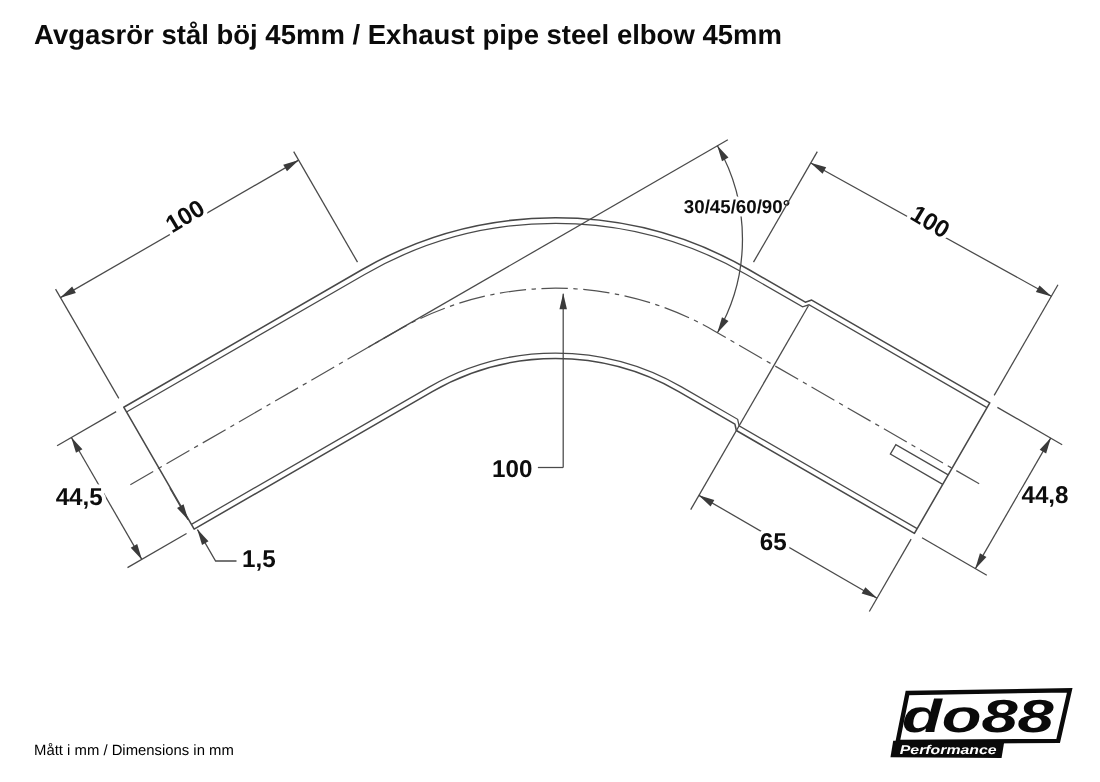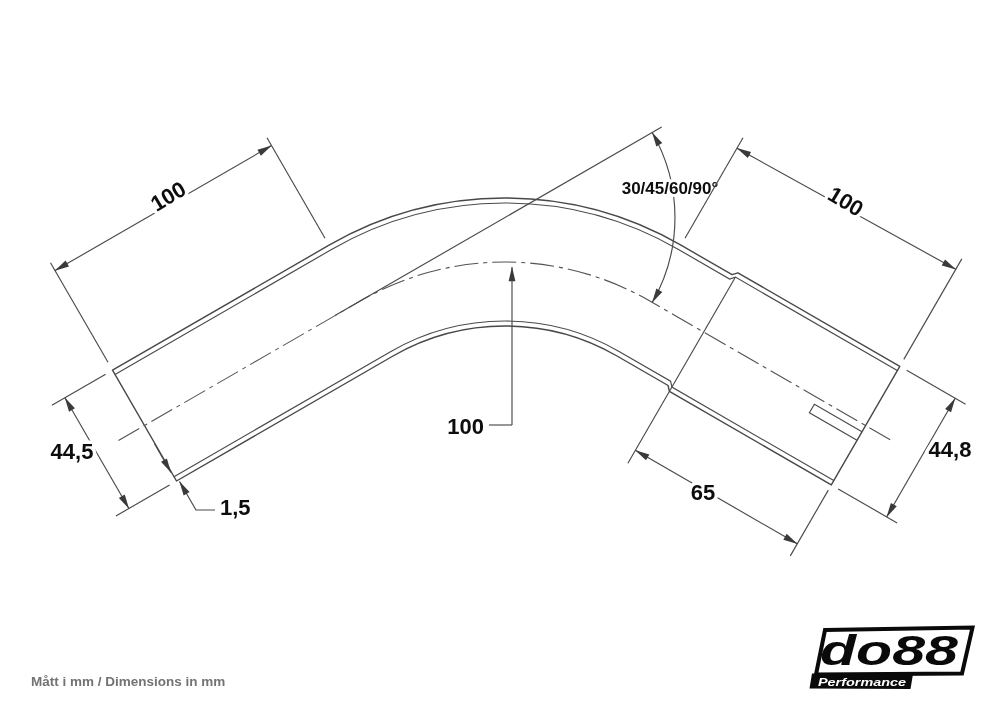--- a/index.html
+++ b/index.html
@@ -6,37 +6,38 @@
   #stage{
     position:relative;width:1000px;height:711px;background:#ffffff;
     font-family:"Liberation Sans",sans-serif;overflow:hidden;margin:0 auto;
   }
   #page-title{
     position:absolute;left:31px;top:18px;
     font-size:25px;font-weight:bold;color:#0b0b0b;letter-spacing:0;white-space:nowrap;
   }
   #footer-note{
     position:absolute;left:31px;top:674px;
-    font-size:13.5px;font-weight:bold;color:#737373;white-space:nowrap;
+    font-size:13.5px;font-weight:normal;color:#000000;white-space:nowrap;
   }
   svg{position:absolute;left:0;top:0;}
   svg text{font-family:"Liberation Sans",sans-serif;font-weight:bold;fill:#0d0d0d;}
   .dim{font-size:22px;paint-order:stroke;stroke:#ffffff;stroke-width:7px;stroke-linejoin:round;}
   .ang{font-size:17px;paint-order:stroke;stroke:#ffffff;stroke-width:6px;stroke-linejoin:round;}
   .pipe{fill:none;stroke:#484848;stroke-width:1.4px;stroke-linejoin:round;}
   .thin{fill:none;stroke:#4a4a4a;stroke-width:1.15px;}
   .cl{fill:none;stroke:#525252;stroke-width:1.1px;stroke-dasharray:24 5 4 5;}
   .logo-brand{font-size:42px;font-style:italic;fill:#0a0a0a;}
   .logo-tag{font-size:11.5px;font-style:italic;fill:#ffffff;}
 </style>
 </head>
 <body>
 
 <div id="stage">
 
+  <div id="page-title">Avgasrör stål böj 45mm / Exhaust pipe steel elbow 45mm</div>
 
   <svg width="1000" height="711" viewBox="0 0 1000 711">
     <defs>
       <marker id="arr" markerUnits="userSpaceOnUse" markerWidth="16" markerHeight="10" viewBox="0 0 16 10" refX="15.2" refY="5" orient="auto-start-reverse">
         <path d="M15.5,5 L1,1.6 L1,8.4 Z" fill="#3a3a3a"></path>
       </marker>
     </defs>
 
     <g>
       <path class="pipe" d="M 112.5,370.2 L 329,245.2 A 352,352 0 0 1 681,245.2

